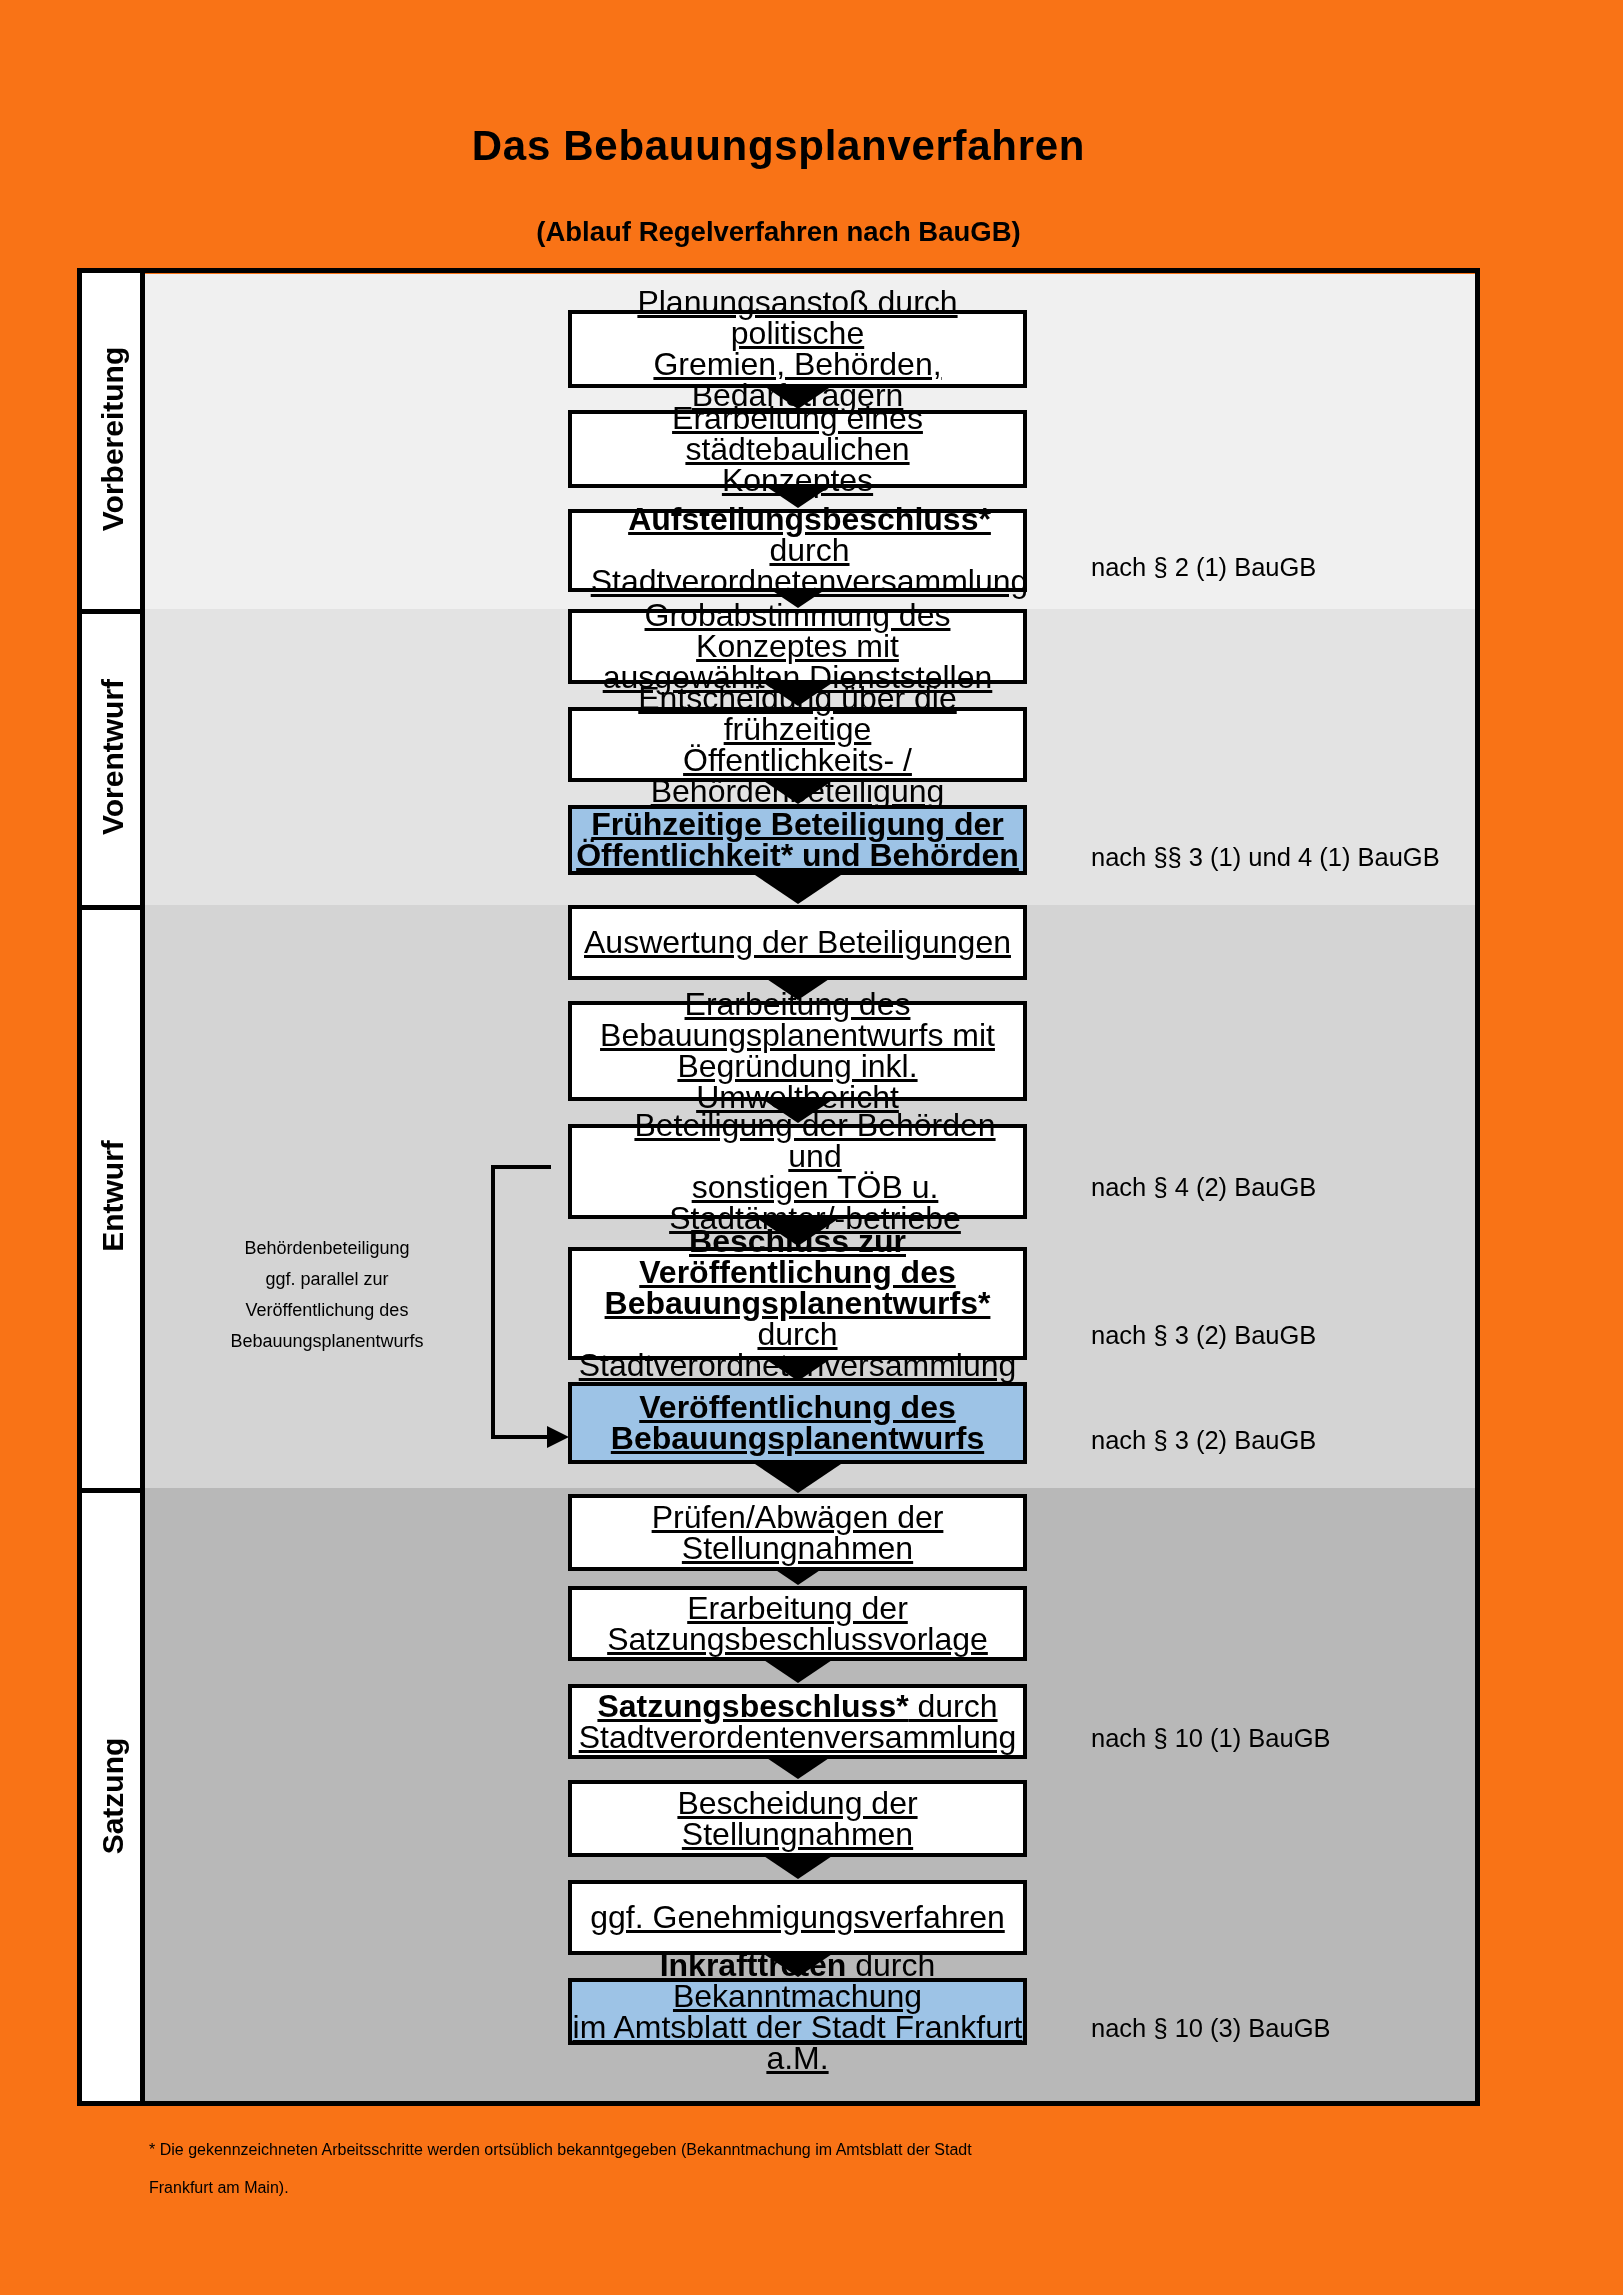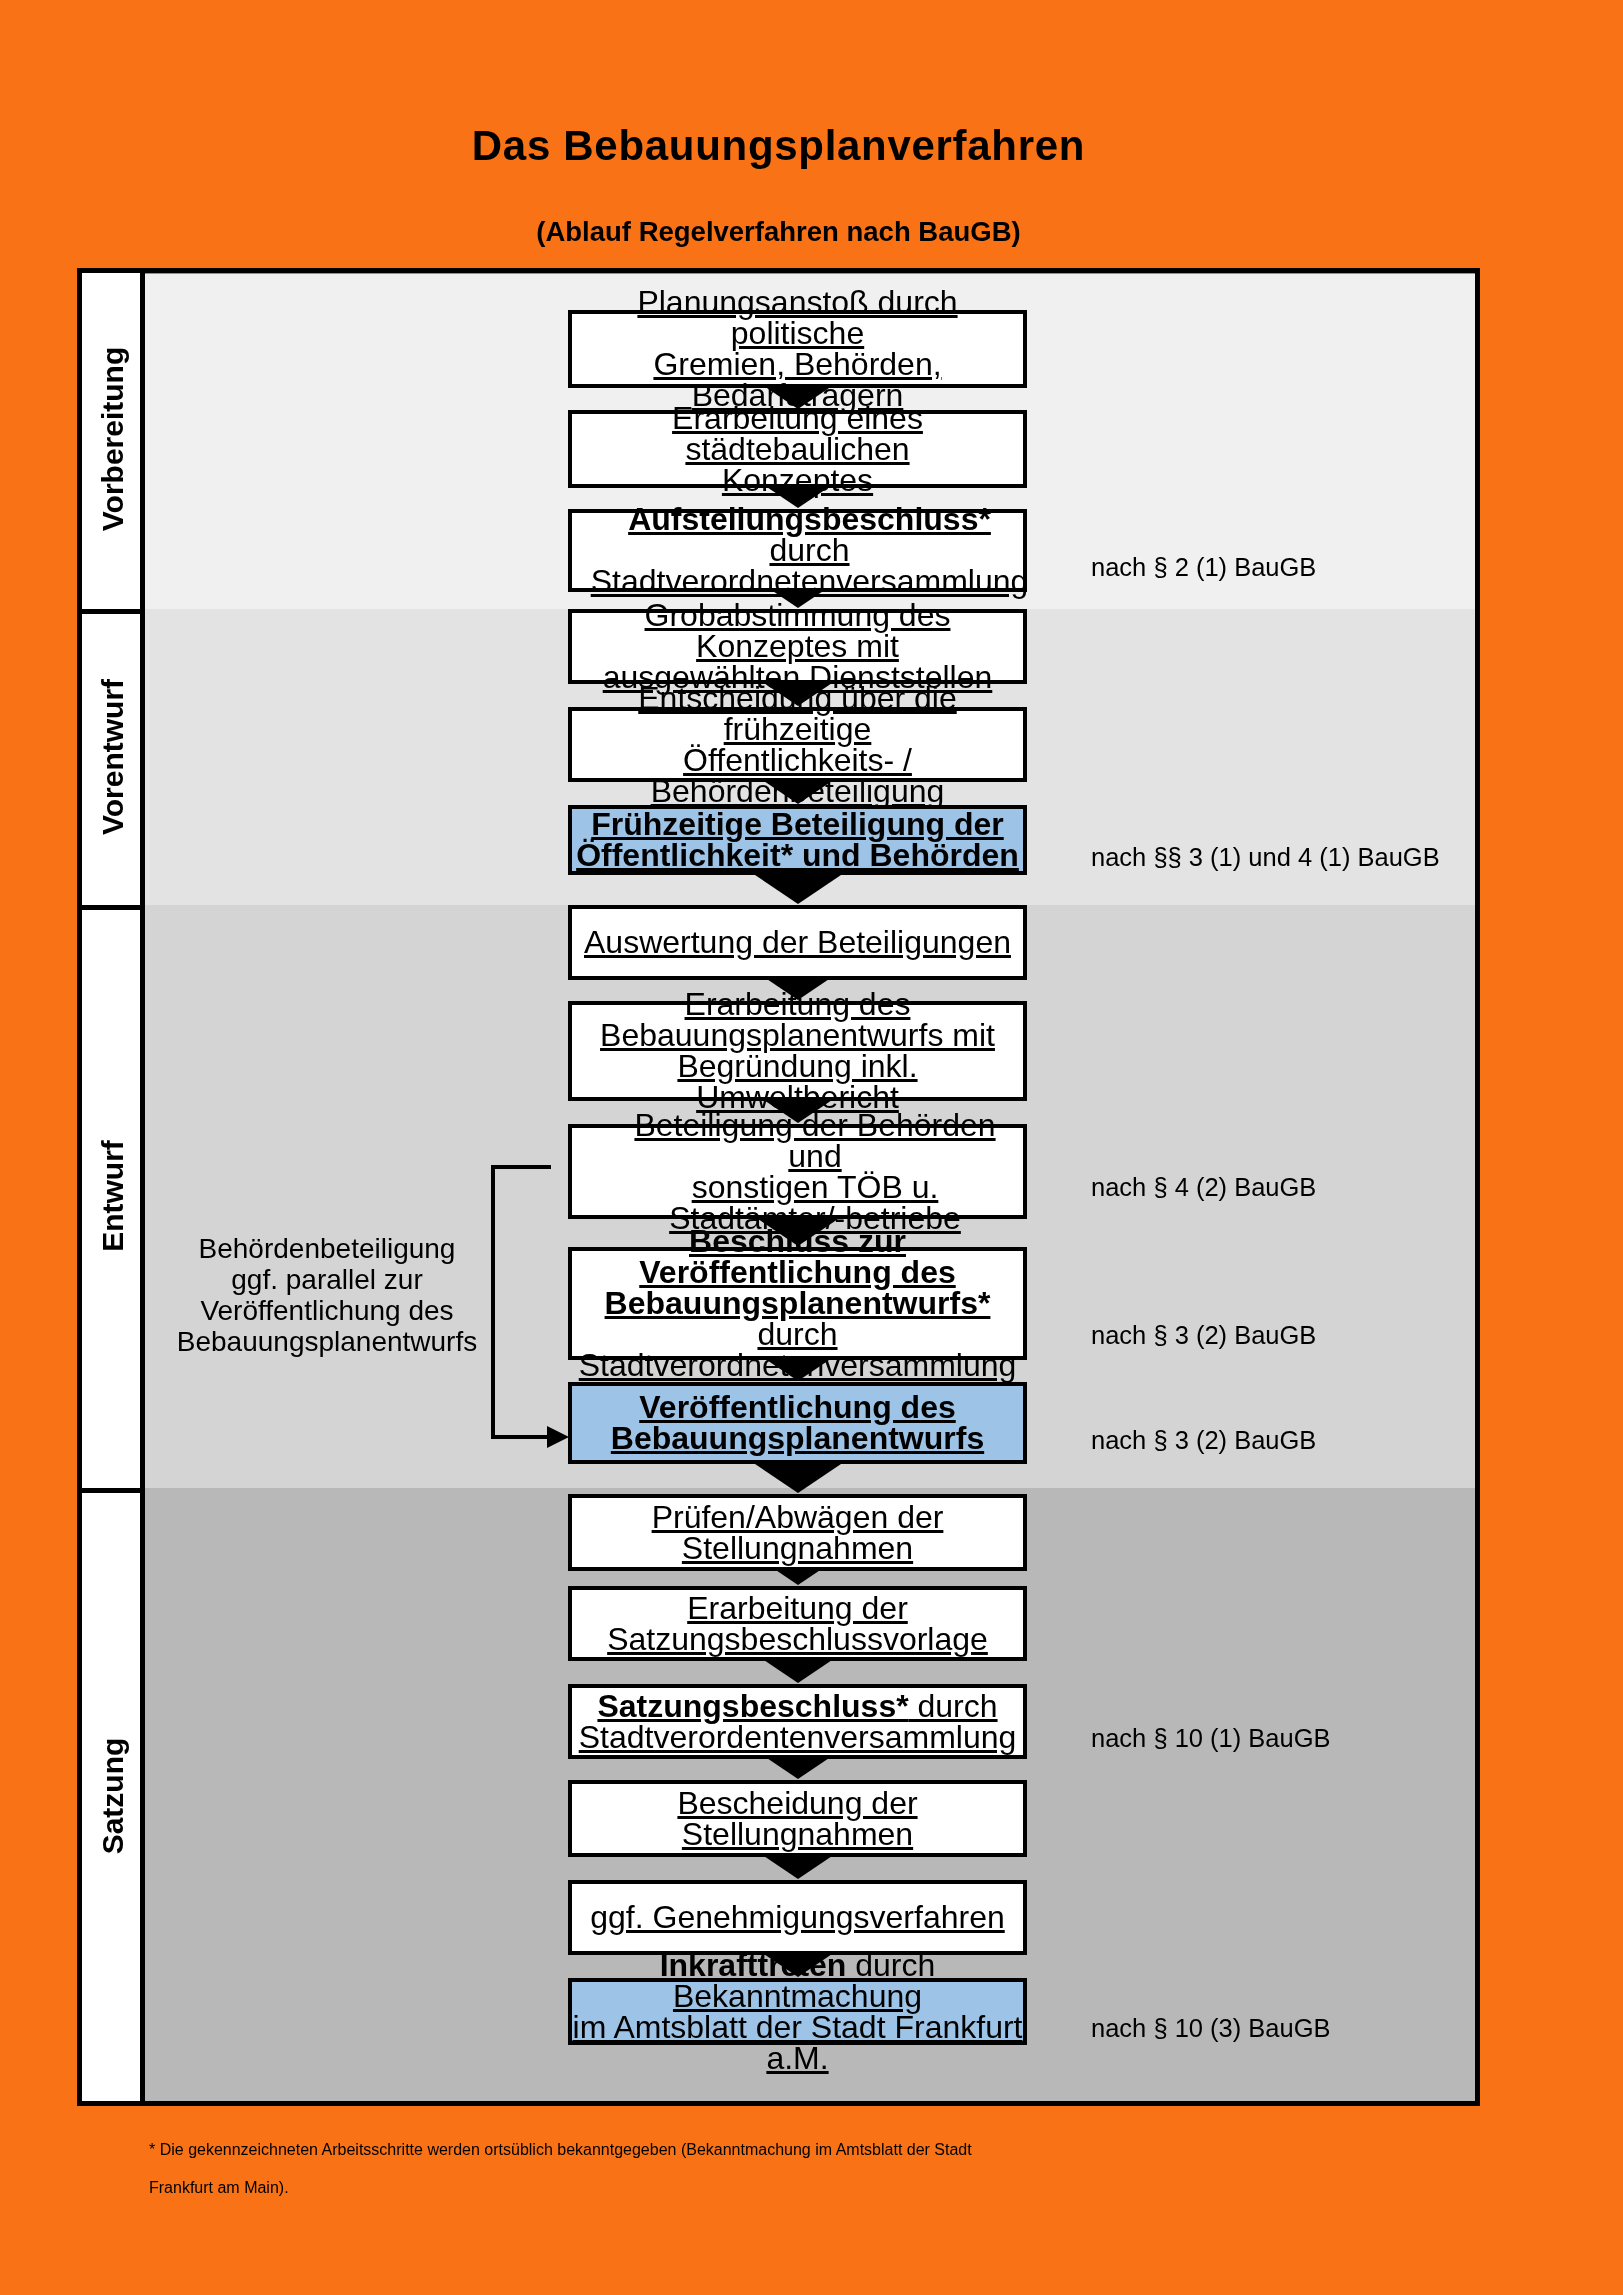--- a/index.html
+++ b/index.html
@@ -21,21 +21,21 @@
   .phase-label{z-index:7;font-size:30px;font-weight:bold;white-space:nowrap;
     transform:translate(-50%,-50%) rotate(-90deg);}
   .stepbox{left:568px;width:459px;border:4.6px solid #000;background:#fff;
     box-sizing:border-box;display:flex;align-items:center;justify-content:center;
     text-align:center;font-size:32px;line-height:31px;white-space:pre-line;z-index:10;text-decoration:underline;}
   .stepbox .b{font-weight:bold;}
   .stepbox.blue{background:#9dc3e6;}
   .arrow{left:755px;width:0;height:0;border-left:43px solid transparent;
     border-right:43px solid transparent;border-top:29px solid #000;z-index:9;}
   .lawref{left:1091px;font-size:25.5px;line-height:34px;white-space:nowrap;z-index:8;}
-  .sidenote{left:157px;top:1233px;width:340px;text-align:center;font-size:28px;
+  .sidenote{left:157px;top:1233px;width:340px;text-align:center;font-size:18px;
     line-height:31px;white-space:pre-line;z-index:8;}
   .cline{background:#000;z-index:8;}
   .c-arrowhead{left:547px;top:1426px;width:0;height:0;border-top:11px solid transparent;
     border-bottom:11px solid transparent;border-left:22px solid #000;z-index:8;}
   .footnote{left:149px;top:2131px;width:1361px;font-size:16px;line-height:38px;
     white-space:pre-line;}
 </style>
 </head>
 <body>
 

